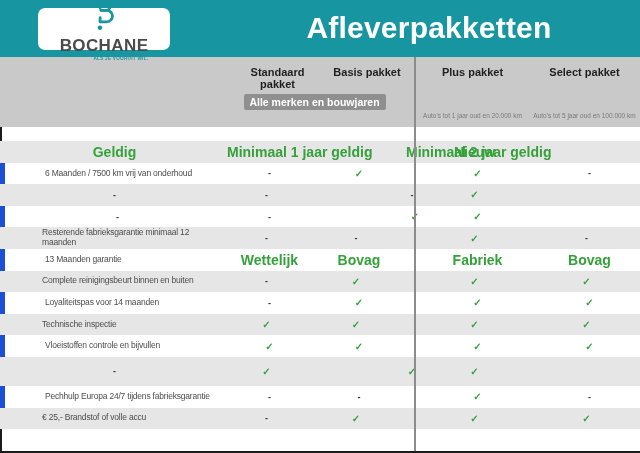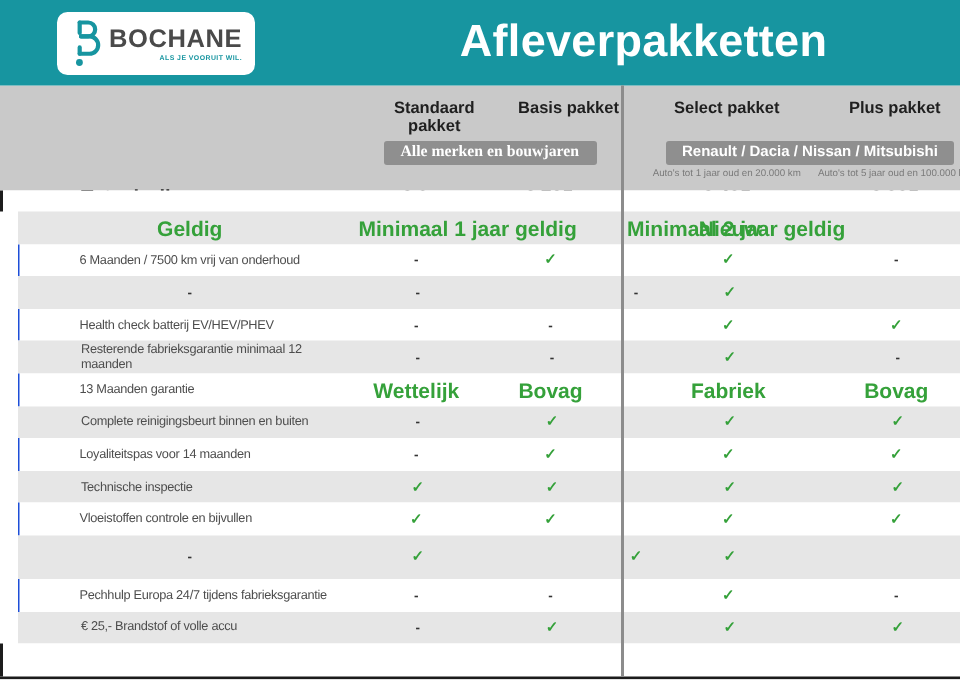--- a/index.html
+++ b/index.html
@@ -5,56 +5,56 @@
   html,body{margin:0;padding:0;background:#fff;}
   .page{
     width:640px;height:453px;position:relative;overflow:hidden;background:#fff;
     font-family:"Liberation Sans",sans-serif;display:flex;flex-direction:column;
   }
   
   .topbar{height:57px;background:var(--teal,#1795A0);position:relative;flex:0 0 auto;}
   .brand{
     position:absolute;left:38px;top:8px;width:132px;height:42px;background:#fff;
     border-radius:7px;display:flex;align-items:center;justify-content:center;gap:5px;
-    box-sizing:border-box;padding:3px 8px;
+    box-sizing:border-box;padding:3px 8px;flex-direction:column;
   }
   .brand-icon{flex:0 0 auto;display:block;}
   .brand-text{display:flex;flex-direction:column;align-items:flex-end;}
   .brand-name{font-size:17px;font-weight:bold;color:#4a4a4a;letter-spacing:.4px;line-height:1;}
   .brand-tagline{font-size:4.6px;font-weight:bold;color:var(--teal,#1795A0);letter-spacing:.3px;margin-top:2px;}
   .page-title{
     position:absolute;left:429px;top:50%;transform:translate(-50%,-52%);
     color:#ffffff;font-size:30px;font-weight:bold;letter-spacing:.2px;white-space:nowrap;
   }
   
-  .cols{display:grid;grid-template-columns:225px 79px 100px 12px 113px 111px;margin-left:12px;}
+  .cols{display:grid;grid-template-columns:225px 79px 100px 12px 113px 111px;}
   
   .band{height:70px;background:var(--band,#C9C9C9);flex:0 0 auto;box-sizing:border-box;padding-top:9px;}
   .hdr-cell{font-size:11px;font-weight:bold;color:#1f1f1f;text-align:center;line-height:12px;}
   .hdr-g1{transform:translateX(13px);}
   .pill-row{margin-top:4px;height:16px;}
   .pill{
     background:var(--badge,#8F8F8F);color:#fff;font-weight:bold;font-size:10px;
     height:16px;line-height:16px;text-align:center;border-radius:2px;white-space:nowrap;
   }
-  .pill1{grid-column:2 / span 2;width:142px;justify-self:center;font-size:10.5px;font-family:Liberation Serif, serif;}
+  .pill1{grid-column:2 / span 2;width:142px;justify-self:center;font-size:10.5px;}
   .pill2{grid-column:5 / span 2;width:192px;justify-self:center;}
   .subcap-row{margin-top:2px;height:9px;}
   .subcap{font-size:6.5px;color:#7a7a7a;text-align:center;white-space:nowrap;}
   .subcap5{grid-column:5;} .subcap6{grid-column:6;}
   .totals-row{margin-top:3px;align-items:center;}
   .total-label{font-size:13.5px;font-weight:bold;color:#1b1b1b;padding-left:42px;}
   .total-val{font-size:13px;font-weight:bold;color:#1b1b1b;text-align:center;}
   
   .gap{height:14px;background:#fff;border-left:2px solid #1c1c1c;flex:0 0 auto;}
   .rows{flex:0 0 auto;}
   .row{align-items:center;height:21.6px;}
   .row-tall{height:29px;}
   .row-gray{background:var(--stripe,#E6E6E6);border-left:2px solid transparent;}
-  .row-white{background:#fff;border-left:1px solid #1d4ed8;}
+  .row-white{background:#fff;border-left:5px solid #1d4ed8;}
   .row-label{
     font-size:8.5px;color:#4d4d4d;letter-spacing:-.2px;padding-left:40px;padding-right:4px;
     white-space:pre-line;line-height:1.15;
   }
   .cell{text-align:center;}
   .check{color:var(--green,#35A13A);font-size:10px;font-weight:bold;}
   .dash{color:#333;font-size:9px;font-weight:bold;}
   .text-val{color:var(--green,#35A13A);font-size:14px;font-weight:bold;white-space:nowrap;}
   
   .bottom-fill{flex:1 1 auto;background:#fff;border-left:2px solid #1c1c1c;}
@@ -84,27 +84,26 @@
     </div>
     <div class="page-title">Afleverpakketten</div>
   </div>
 
   <div class="band">
     <div class="cols">
       <div></div>
       <div class="hdr-cell hdr-g1">Standaard pakket</div>
       <div class="hdr-cell hdr-g1">Basis pakket</div>
       <div></div>
+      <div class="hdr-cell">Plus pakket</div>
       <div class="hdr-cell">Select pakket</div>
-      <div class="hdr-cell">Plus pakket</div>
     </div>
     <div class="cols pill-row">
       <div style="grid-column:1"></div>
       <div class="pill pill1">Alle merken en bouwjaren</div>
-      <div class="pill pill2">Renault / Dacia / Nissan / Mitsubishi</div>
     </div>
     <div class="cols subcap-row">
       <div class="subcap subcap5">Auto's tot 1 jaar oud en 20.000 km</div>
       <div class="subcap subcap6">Auto's tot 5 jaar oud en 100.000 km</div>
     </div>
     <div class="cols totals-row">
       <div class="total-label">Totaalprijs</div>
       <div class="total-val">€ 0</div>
       <div class="total-val">€ 795</div>
       <div></div>
@@ -132,21 +131,20 @@
         <div class="cell dash">-</div>
       </div>
       <div class="cols row row-gray">
         <div class="cell dash">-</div>
         <div class="cell dash">-</div>
         <div></div>
         <div class="cell dash">-</div>
         <div class="cell check">✓</div>
       </div>
       <div class="cols row row-white">
-        <div class="row-label">Health check batterij EV/HEV/PHEV</div>
         <div class="cell dash">-</div>
         <div class="cell dash">-</div>
         <div></div>
         <div class="cell check">✓</div>
         <div class="cell check">✓</div>
       </div>
       <div class="cols row row-gray">
         <div class="row-label">Resterende fabrieksgarantie minimaal 12 maanden</div>
         <div class="cell dash">-</div>
         <div class="cell dash">-</div>

